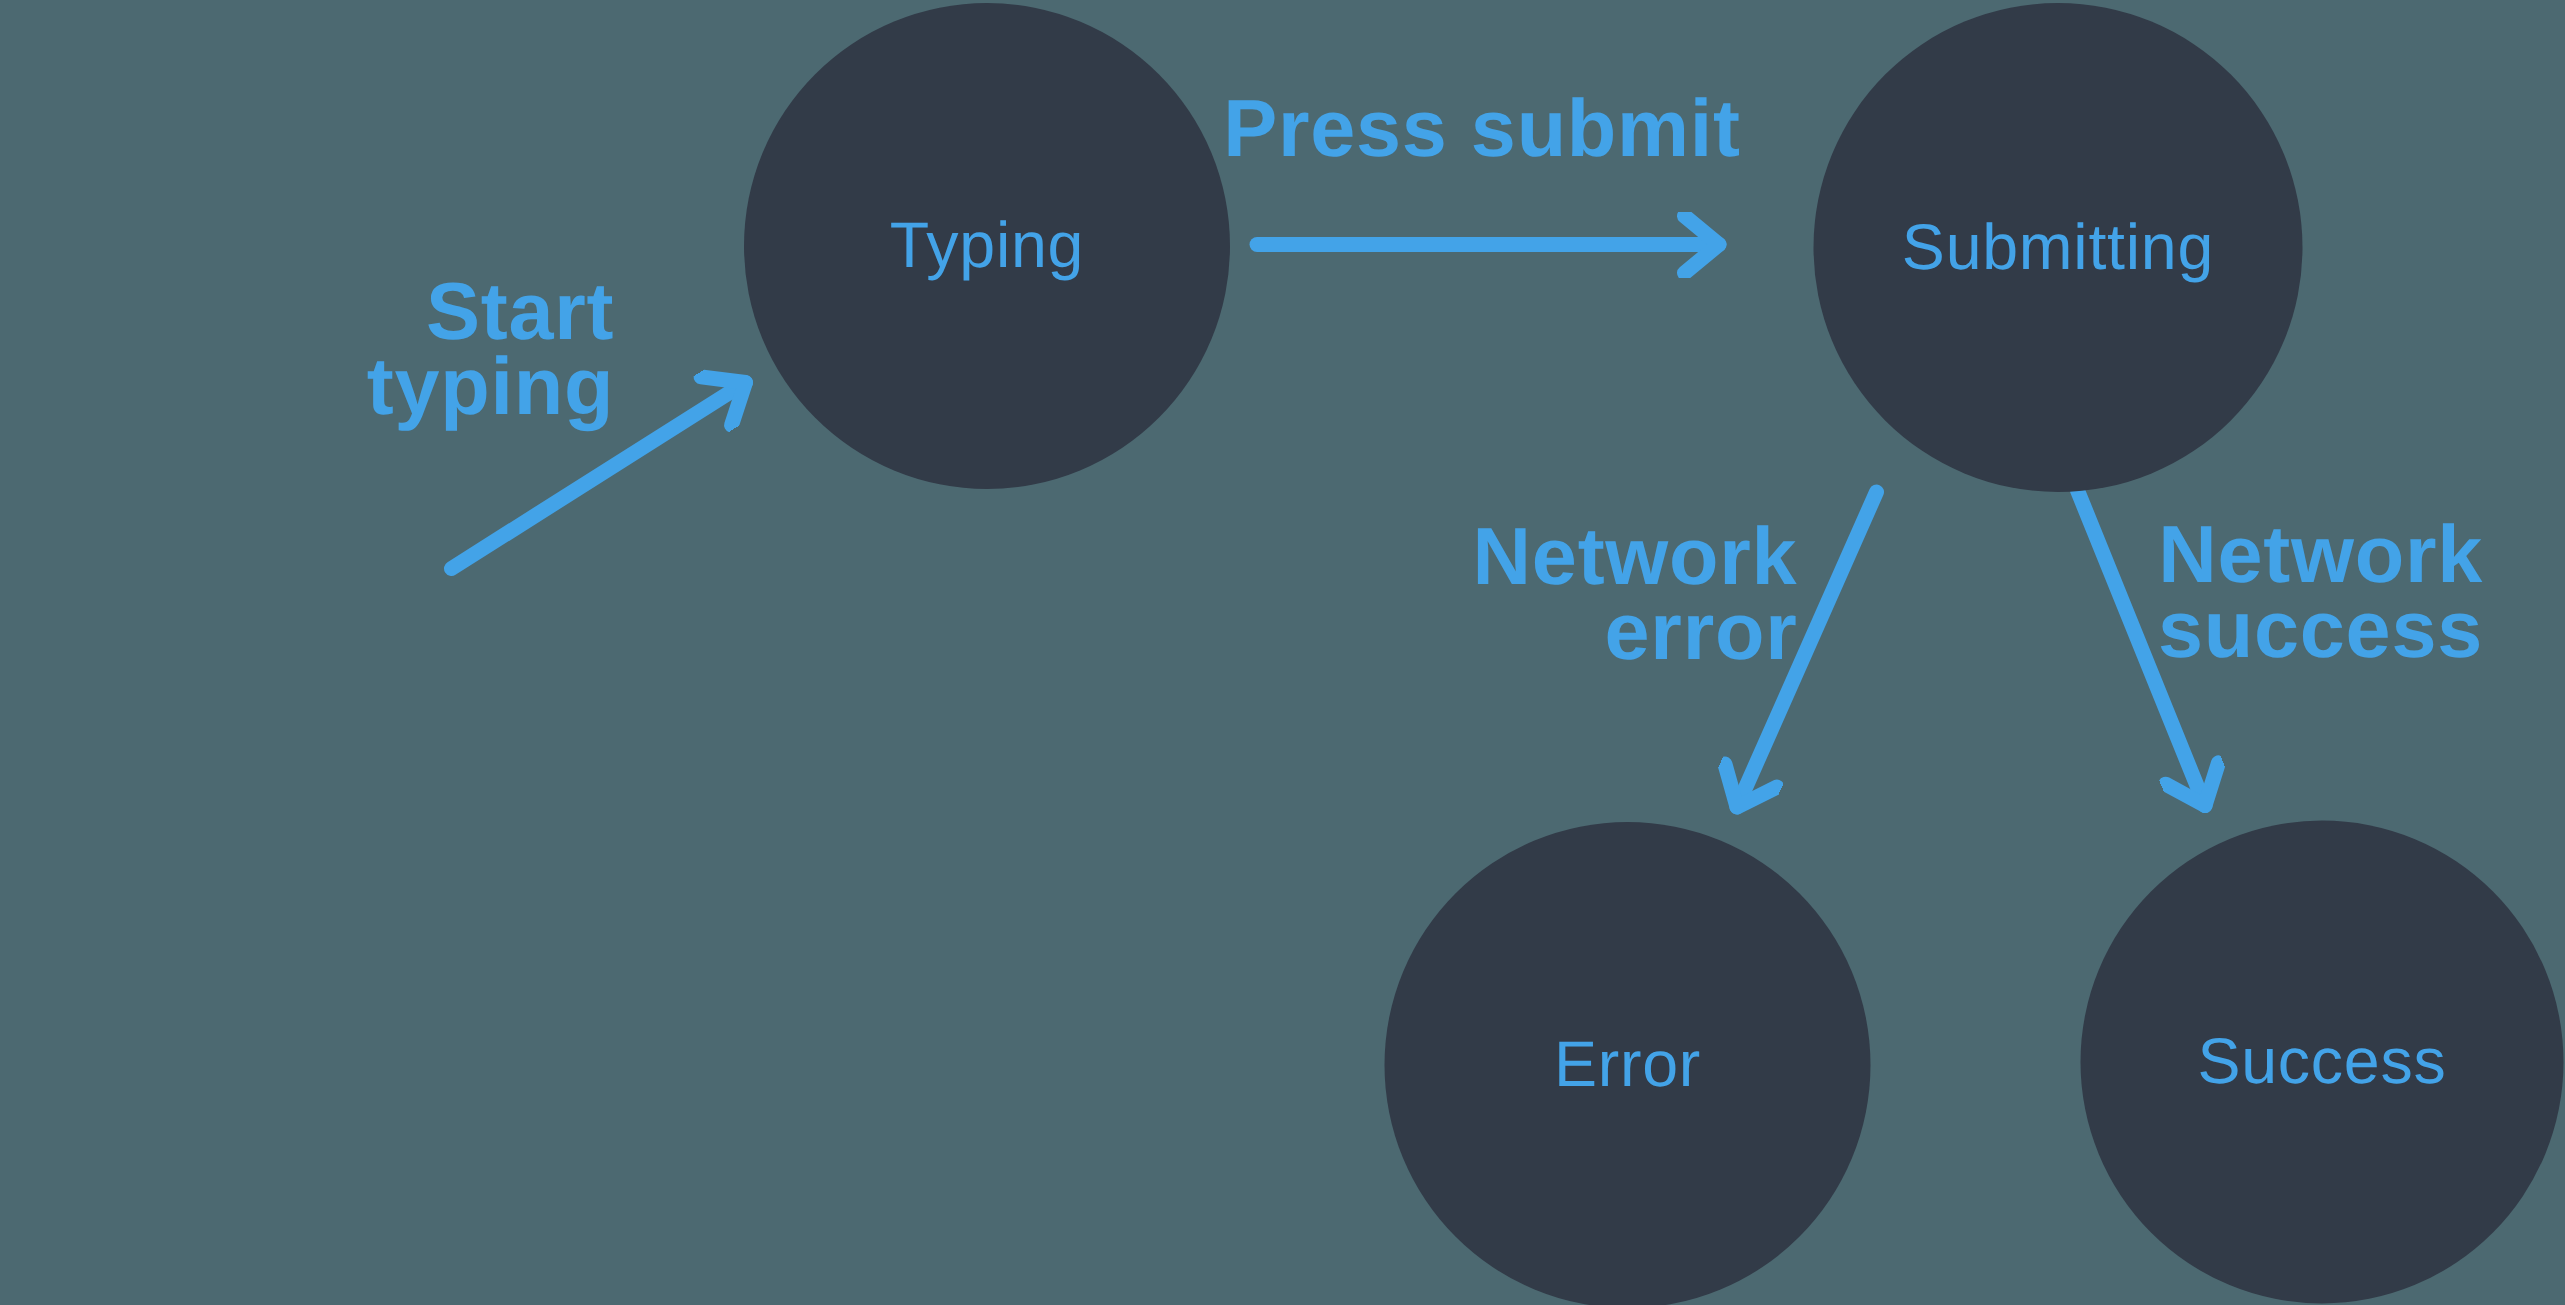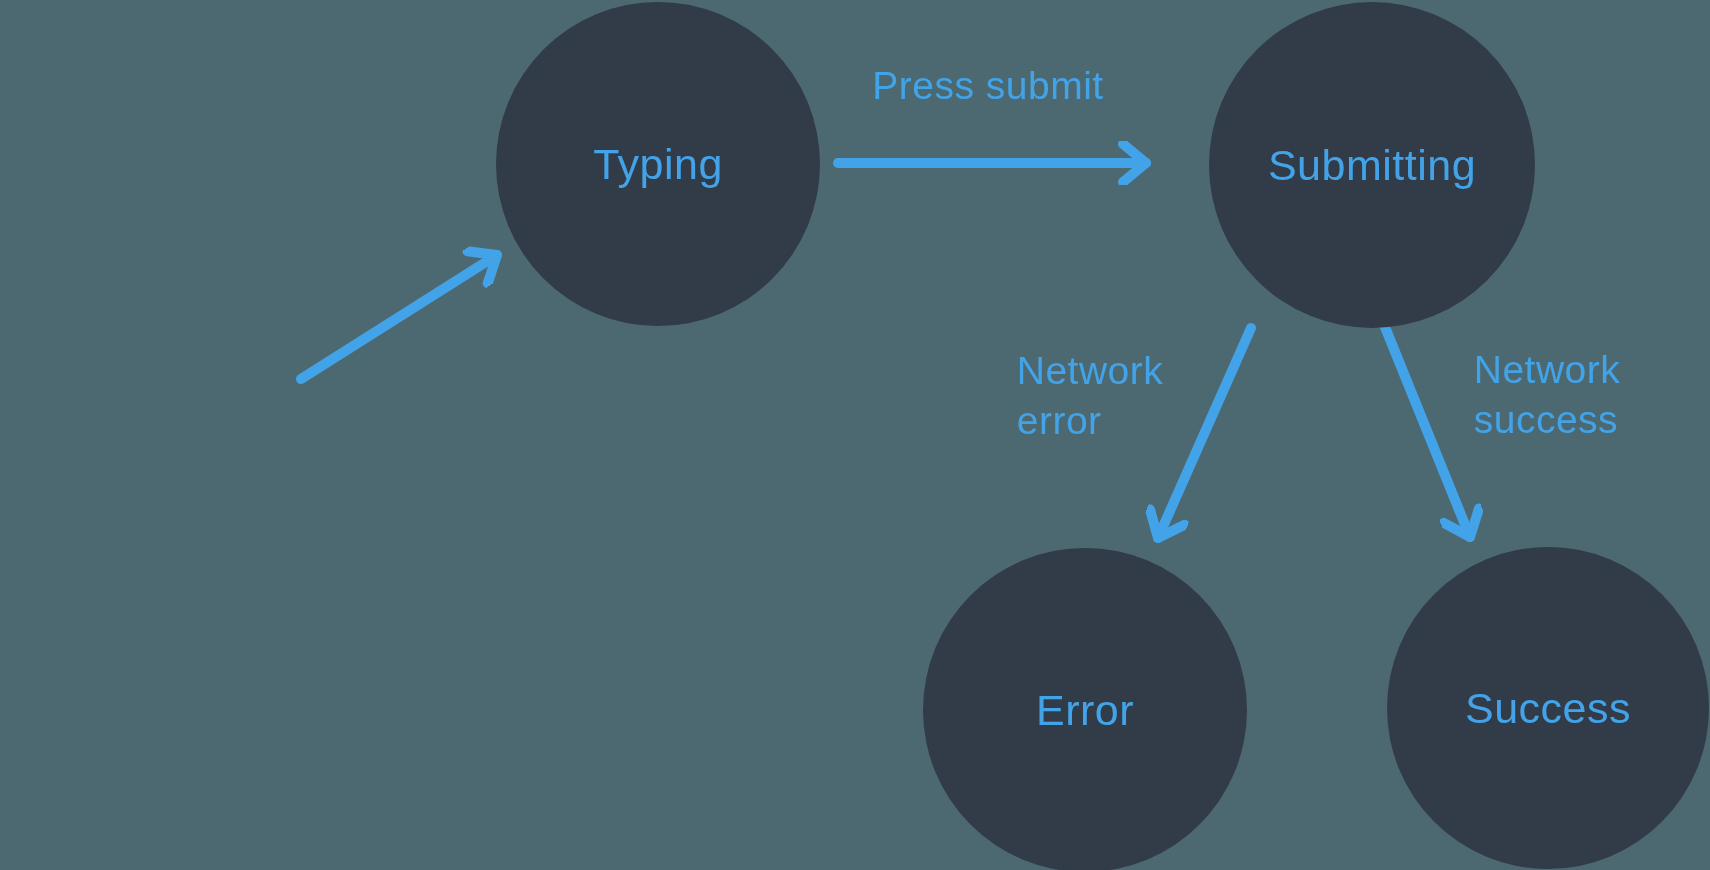--- a/index.html
+++ b/index.html
@@ -34,25 +34,25 @@
   #node-empty      { left:    0px; top: 341px; width: 324px; height: 324px; }
   #node-typing     { left:  496px; top:   2px; width: 324px; height: 324px; }
   #node-submitting { left: 1209px; top:   2px; width: 326px; height: 326px; }
   #node-error      { left:  923px; top: 548px; width: 324px; height: 324px; }
   #node-success    { left: 1387px; top: 547px; width: 322px; height: 322px; }
 
   .edge-label {
     position: absolute;
     transform: translateX(-50%);
     color: var(--accent);
-    font-size: 39px;
-    font-weight: 400;
+    font-size: 54px;
+    font-weight: 700;
     letter-spacing: 0.5px;
     line-height: 50px;
-    text-align: left;
+    text-align: right;
     white-space: nowrap;
   }
   #label-start-typing    { left:  327px; top: 183px; }
   #label-press-submit    { left:  988px; top:  61px; }
   #label-network-error   { left: 1090px; top: 346px; }
   #label-network-success { left: 1547px; top: 345px; }
 
   svg.edges-layer {
     position: absolute;
     left: 0; top: 0;
@@ -101,20 +101,24 @@
   </div>
 
   <div class="node" id="node-error">
     <span class="node-label">Error</span>
   </div>
 
   <div class="node" id="node-success">
     <span class="node-label">Success</span>
   </div>
 
+  <div class="edge-label" id="label-start-typing">
+    <div>Start</div>
+    <div>typing</div>
+  </div>
 
   <div class="edge-label" id="label-press-submit">
     <div>Press submit</div>
   </div>
 
   <div class="edge-label" id="label-network-error">
     <div>Network</div>
     <div>error</div>
   </div>
 

